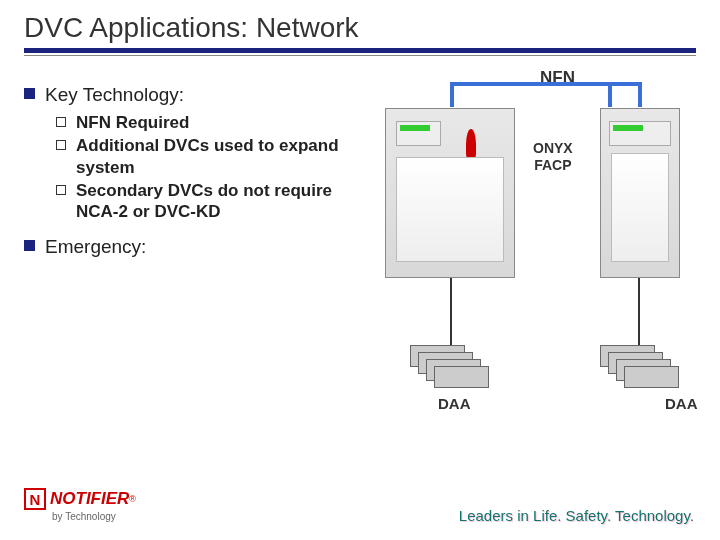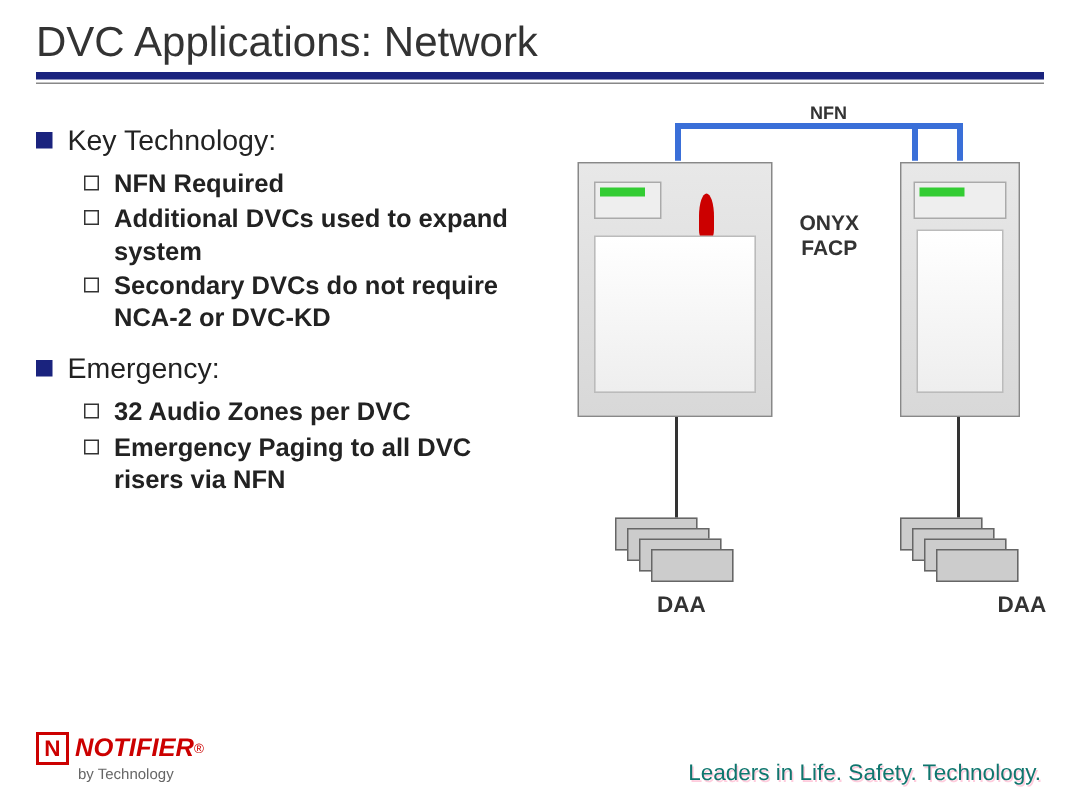--- a/index.html
+++ b/index.html
@@ -18,21 +18,21 @@
   .sub-text { font-size: 17px; font-weight: bold; color: #222; line-height: 1.25; }
   .diagram { position: absolute; top: 80px; left: 380px; width: 330px; height: 370px; }
   .panel { position: absolute; background: linear-gradient(#e8e8e8, #d8d8d8); border: 1px solid #888; }
   .panel-big { width: 130px; height: 170px; }
   .panel-small { width: 80px; height: 170px; }
   .led-display { position: absolute; top: 12px; left: 10px; width: 45px; height: 25px; background: #eee; border: 1px solid #aaa; }
   .led-green { position: absolute; top: 3px; left: 3px; width: 30px; height: 6px; background: #3c3; }
   .mic { position: absolute; top: 20px; right: 38px; width: 10px; height: 30px; background: #c00; border-radius: 50% 50% 20% 20%; }
   .small-screen { position: absolute; top: 12px; left: 8px; right: 8px; height: 25px; background: #eee; border: 1px solid #aaa; }
   .ctrl-grid { position: absolute; top: 48px; left: 10px; right: 10px; bottom: 15px; background: linear-gradient(#fff, #eee); border: 1px solid #bbb; }
-  .nfn-label { position: absolute; top: -12px; left: 160px; font-size: 12px; font-weight: bold; color: #333; }
+  .nfn-label { position: absolute; top: -12px; left: 160px; font-size: 17px; font-weight: bold; color: #333; }
   .nfn-line { position: absolute; border: 2px solid #3a6fd8; background: #3a6fd8; }
   .onyx-label { position: absolute; top: 60px; left: 153px; font-size: 14px; font-weight: bold; color: #333; text-align: center; line-height: 1.2; }
   .daa-item { position: absolute; width: 55px; height: 22px; background: #ccc; border: 1px solid #666; }
   .daa-label { position: absolute; font-size: 15px; font-weight: bold; color: #333; }
   .vert-line { position: absolute; width: 2px; background: #333; }
   .footer-logo { position: absolute; bottom: 18px; left: 24px; display: flex; flex-direction: column; }
   .notifier { display: flex; align-items: center; }
   .n-mark { width: 22px; height: 22px; border: 2px solid #c00; display: flex; align-items: center; justify-content: center; color: #c00; font-weight: bold; font-size: 15px; margin-right: 4px; }
   .notifier-text { color: #c00; font-weight: bold; font-size: 17px; font-style: italic; }
   .notifier-r { font-size: 9px; color: #c00; vertical-align: top; }
@@ -63,30 +63,20 @@
       <div class="sub-item">
           <div class="hollow-sq"></div>
           <div class="sub-text">Secondary DVCs do not require NCA-2 or DVC-KD</div>
         </div>
     </div>
   </div>
   <div class="section">
     <div class="section-head">
       <div class="sq-bullet"></div>
       <div class="section-title">Emergency:</div>
-    </div>
-    <div class="sub-list">
-      <div class="sub-item">
-          <div class="hollow-sq"></div>
-          <div class="sub-text">32 Audio Zones per DVC</div>
-        </div>
-      <div class="sub-item">
-          <div class="hollow-sq"></div>
-          <div class="sub-text">Emergency Paging to all DVC risers via NFN</div>
-        </div>
     </div>
   </div>
 </div>
 
 <div class="diagram">
   <div class="nfn-label">NFN</div>
   <div class="nfn-line" style="top:2px; left:70px; width:190px; height:0;"></div>
   <div class="nfn-line" style="top:2px; left:70px; width:0; height:25px;"></div>
   <div class="nfn-line" style="top:2px; left:228px; width:0; height:25px;"></div>
   <div class="nfn-line" style="top:2px; left:258px; width:0; height:25px;"></div>

